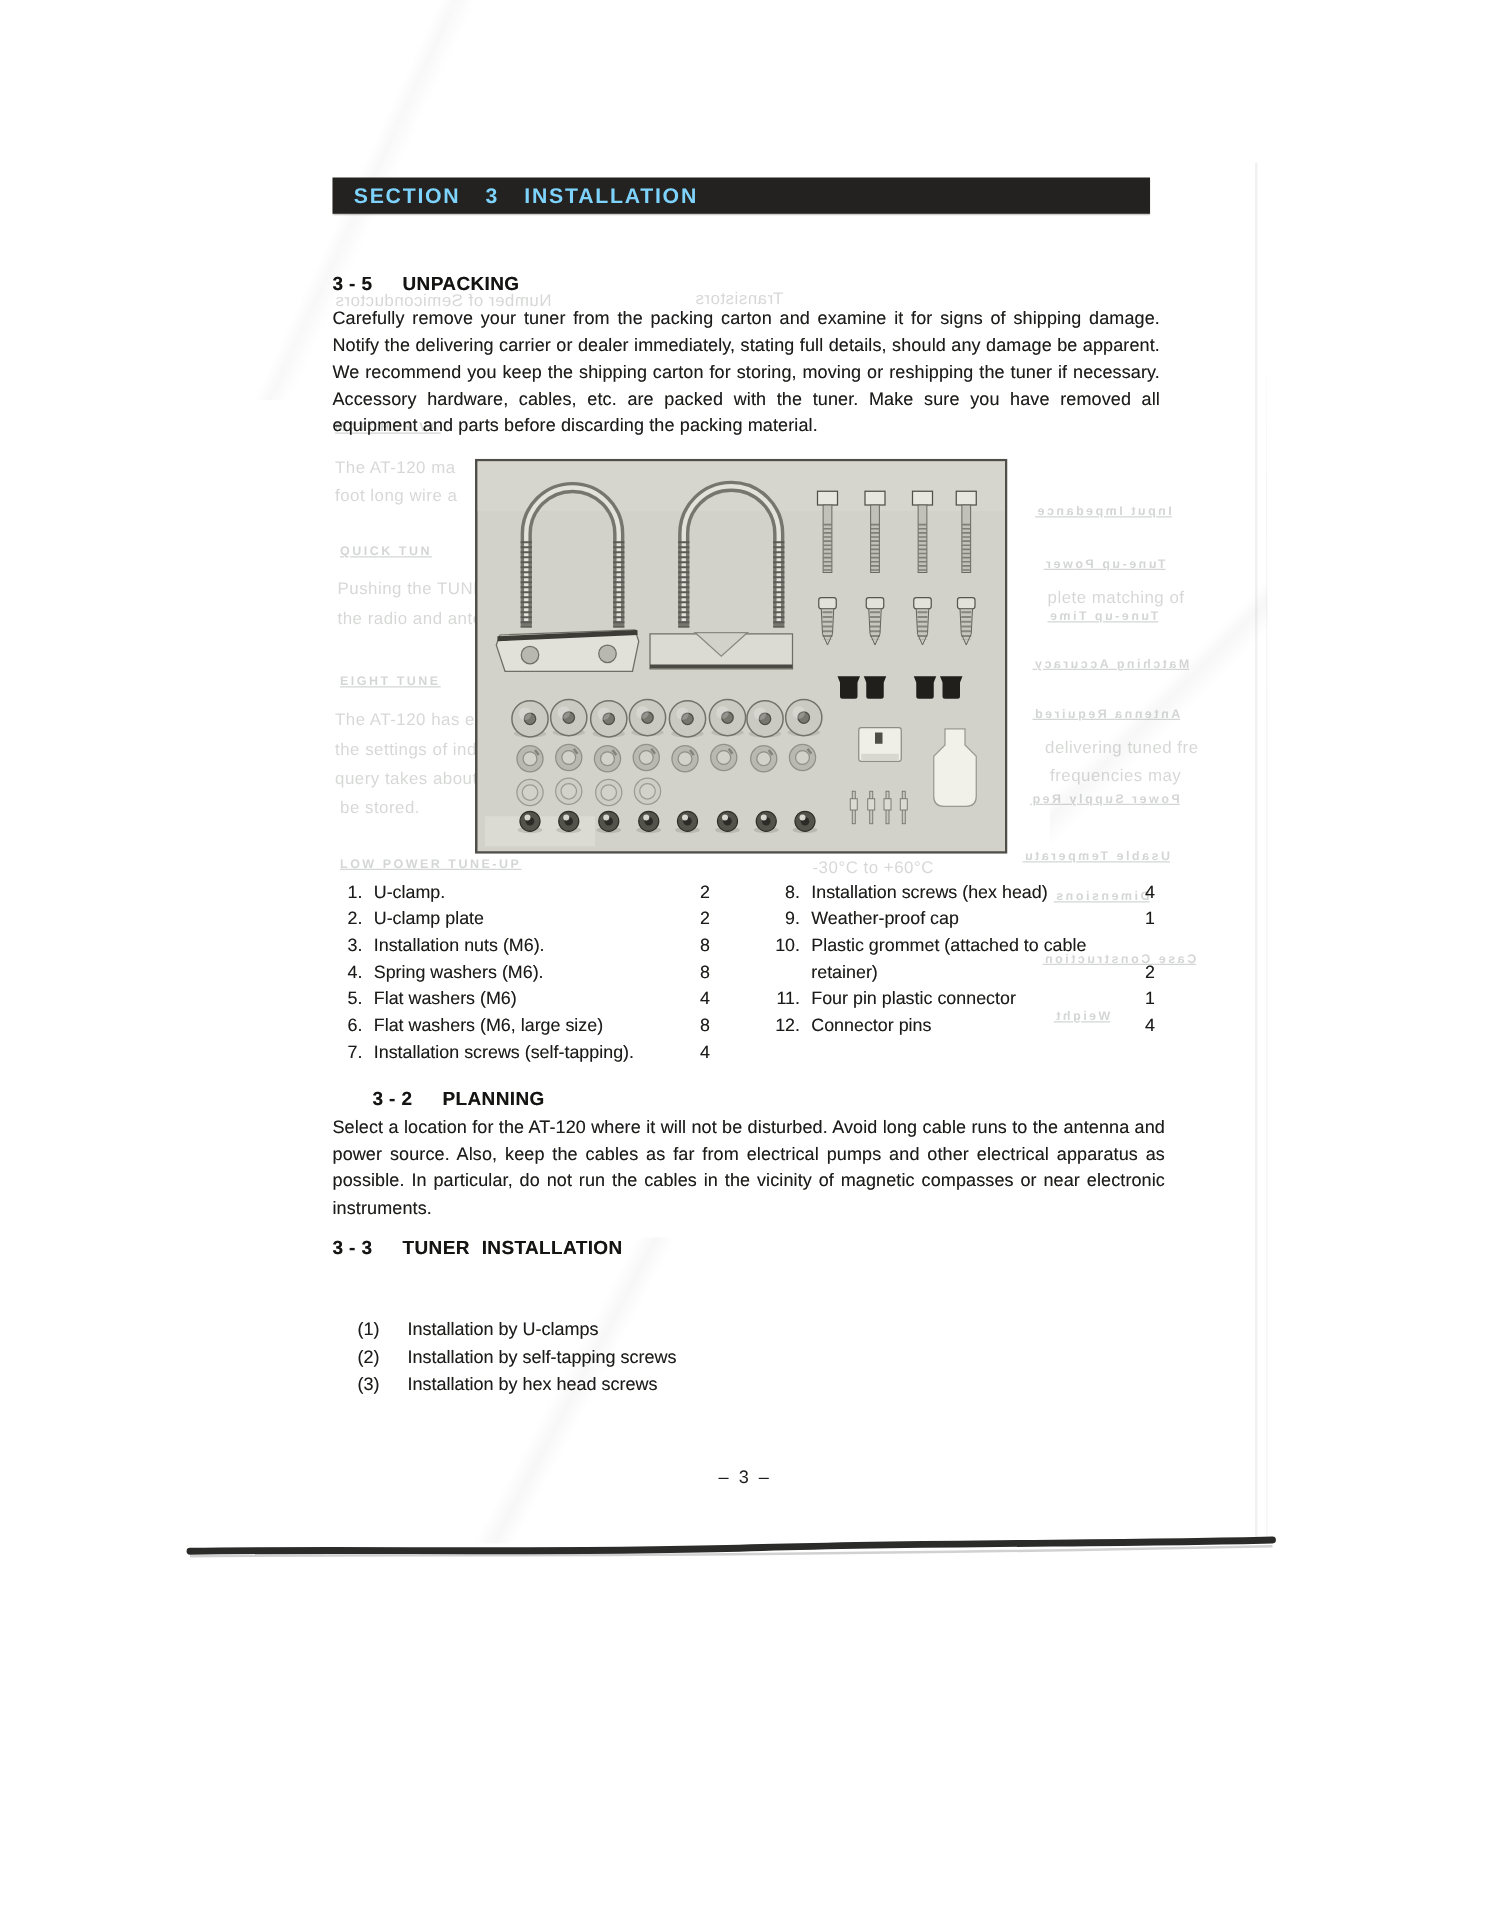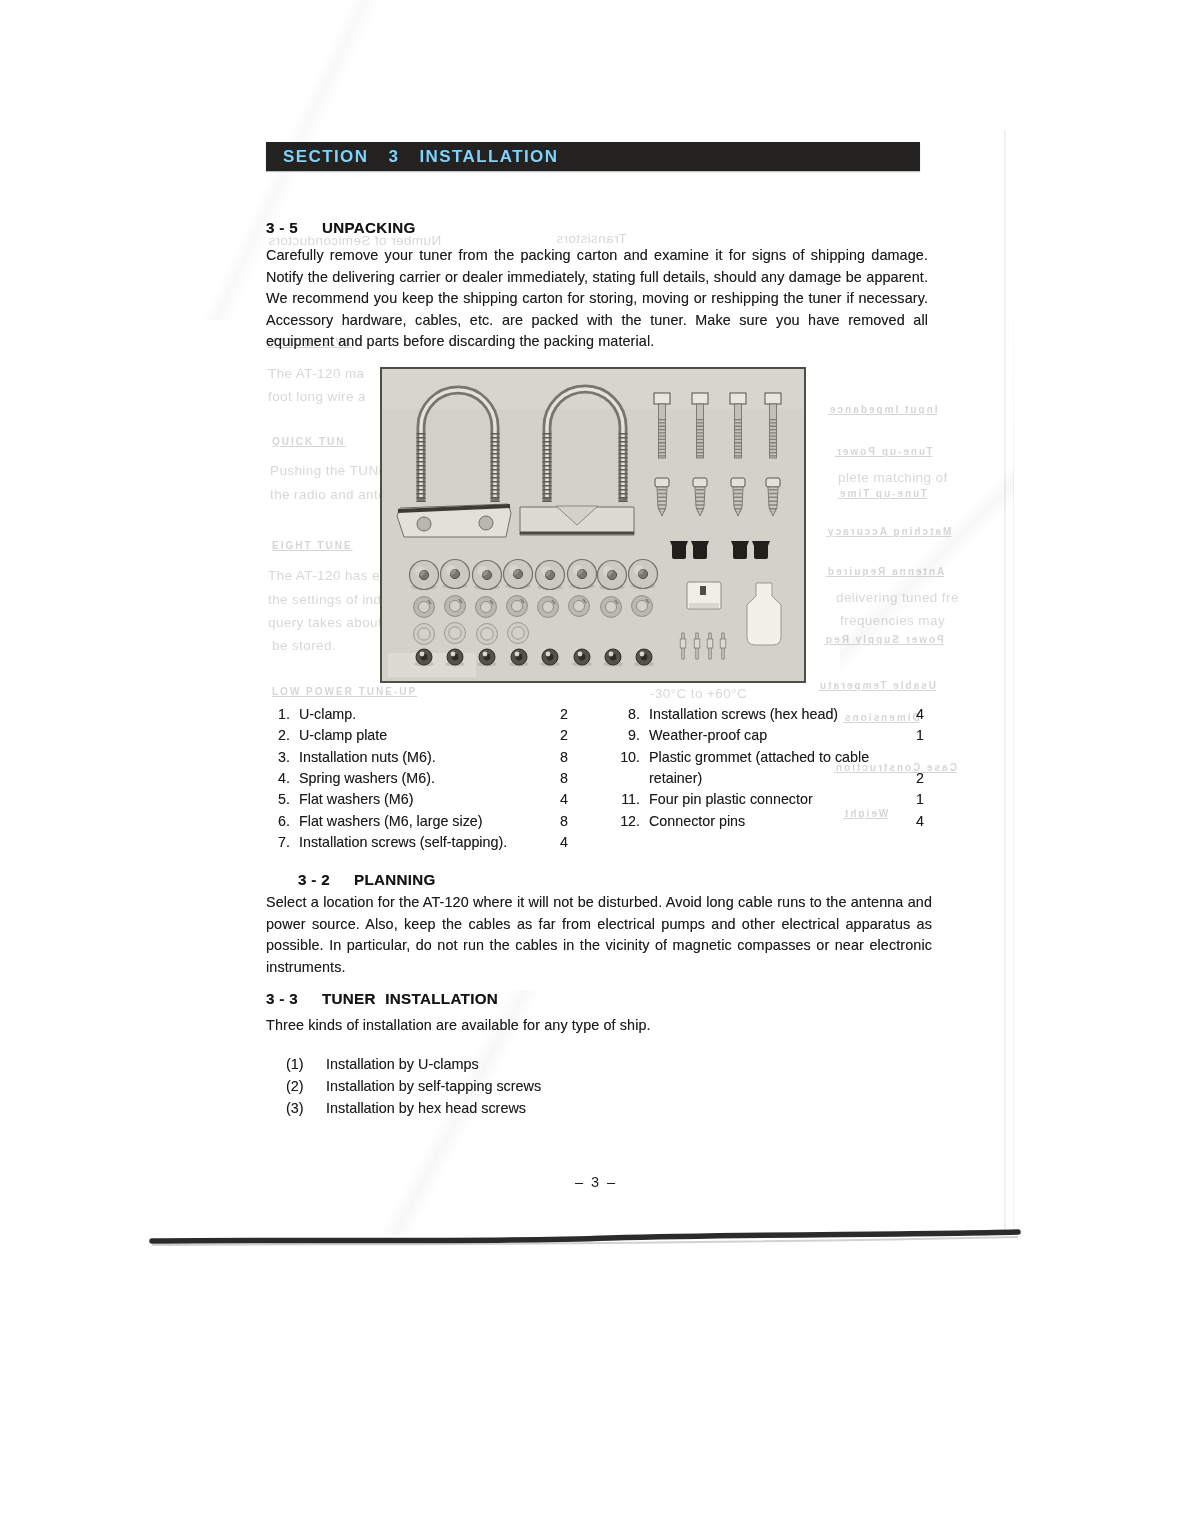--- a/index.html
+++ b/index.html
@@ -474,21 +474,20 @@
     <div class="shead" style="left:266px;top:871px;margin-left:32px;">
       <span class="sn">3 - 2</span>
       <span class="st">PLANNING</span>
     </div>
     <div class="para" style="left:266px;top:892px;width:666px;">Select a location for the AT-120 where it will not be disturbed.  Avoid long cable runs to the antenna and power source.  Also, keep the cables as far from electrical pumps and other electrical apparatus as possible.  In particular, do not run the cables in the vicinity of magnetic compasses or near electronic instruments.</div>
 
     <div class="shead" style="left:266px;top:990px;">
       <span class="sn">3 - 3</span>
       <span class="st">TUNER INSTALLATION</span>
     </div>
-    <div class="para" style="left:266px;top:1015px;width:660px;text-align:left;">Three kinds of installation are available for any type of ship.</div>
 
     <div style="position:absolute;left:286px;top:1054px;">
       <div class="mrow">
           <span class="num">(1)</span>
           <span class="lbl">Installation by U-clamps</span>
         </div>
       <div class="mrow">
           <span class="num">(2)</span>
           <span class="lbl">Installation by self-tapping screws</span>
         </div>

